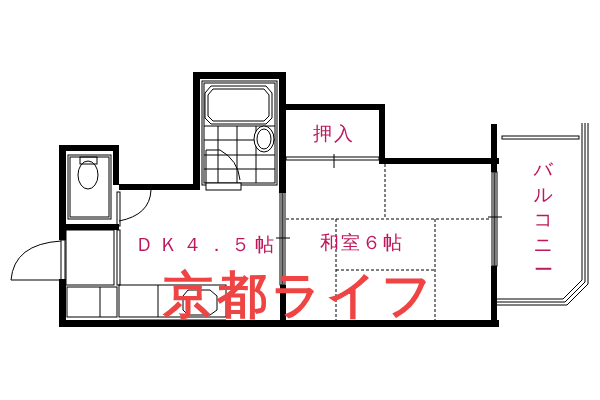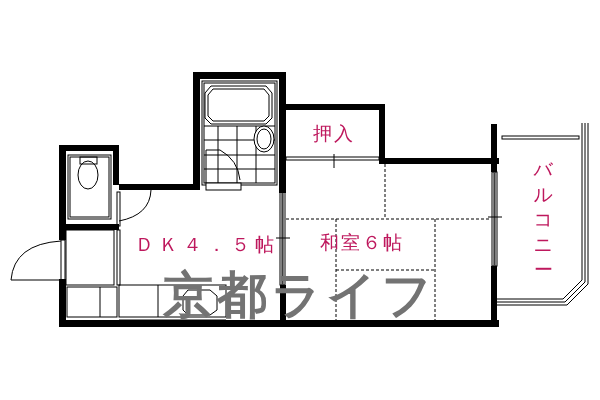--- a/index.html
+++ b/index.html
@@ -6,21 +6,21 @@
   body { width: 600px; height: 400px; position: relative; overflow: hidden; font-family: "DejaVu Sans", sans-serif; }
   #plan { position: absolute; left: 0; top: 0; width: 600px; height: 400px; }
   .wall { fill: #000; }
   .thin { fill: none; stroke: #000; stroke-width: 1; }
   .dash { fill: none; stroke: #000; stroke-width: 1; stroke-dasharray: 3,2; }
   .label { position: absolute; color: #be185d; font-size: 19px; white-space: nowrap; letter-spacing: 2px; font-family: "DejaVu Sans", sans-serif; }
   .label-dk { left: 135px; top: 224px; letter-spacing: 5px; margin-top: 8px; }
   .label-washitsu { left: 320px; top: 230px; }
   .label-oshiire { left: 313px; top: 121px; }
   .label-balcony { left: 531px; top: 157px; width: 22px; line-height: 25px; text-align: right; white-space: normal; letter-spacing: 0; word-break: break-all; }
-  .watermark { position: absolute; left: 163px; top: 262px; font-size: 50px; font-weight: bold; color: #737373; letter-spacing: 4px; z-index: 0; font-family: "DejaVu Sans", sans-serif; }
+  .watermark { position: absolute; left: 163px; top: 262px; font-size: 50px; font-weight: bold; color: #ef4444; letter-spacing: 4px; z-index: 0; font-family: "DejaVu Sans", sans-serif; }
 </style>
 </head>
 <body>
 
 <svg id="plan" viewBox="0 0 600 400" xmlns="http://www.w3.org/2000/svg">
 
   <g></g>
 
   <g>
     <rect class="wall" x="59" y="145" width="60" height="6"></rect>

